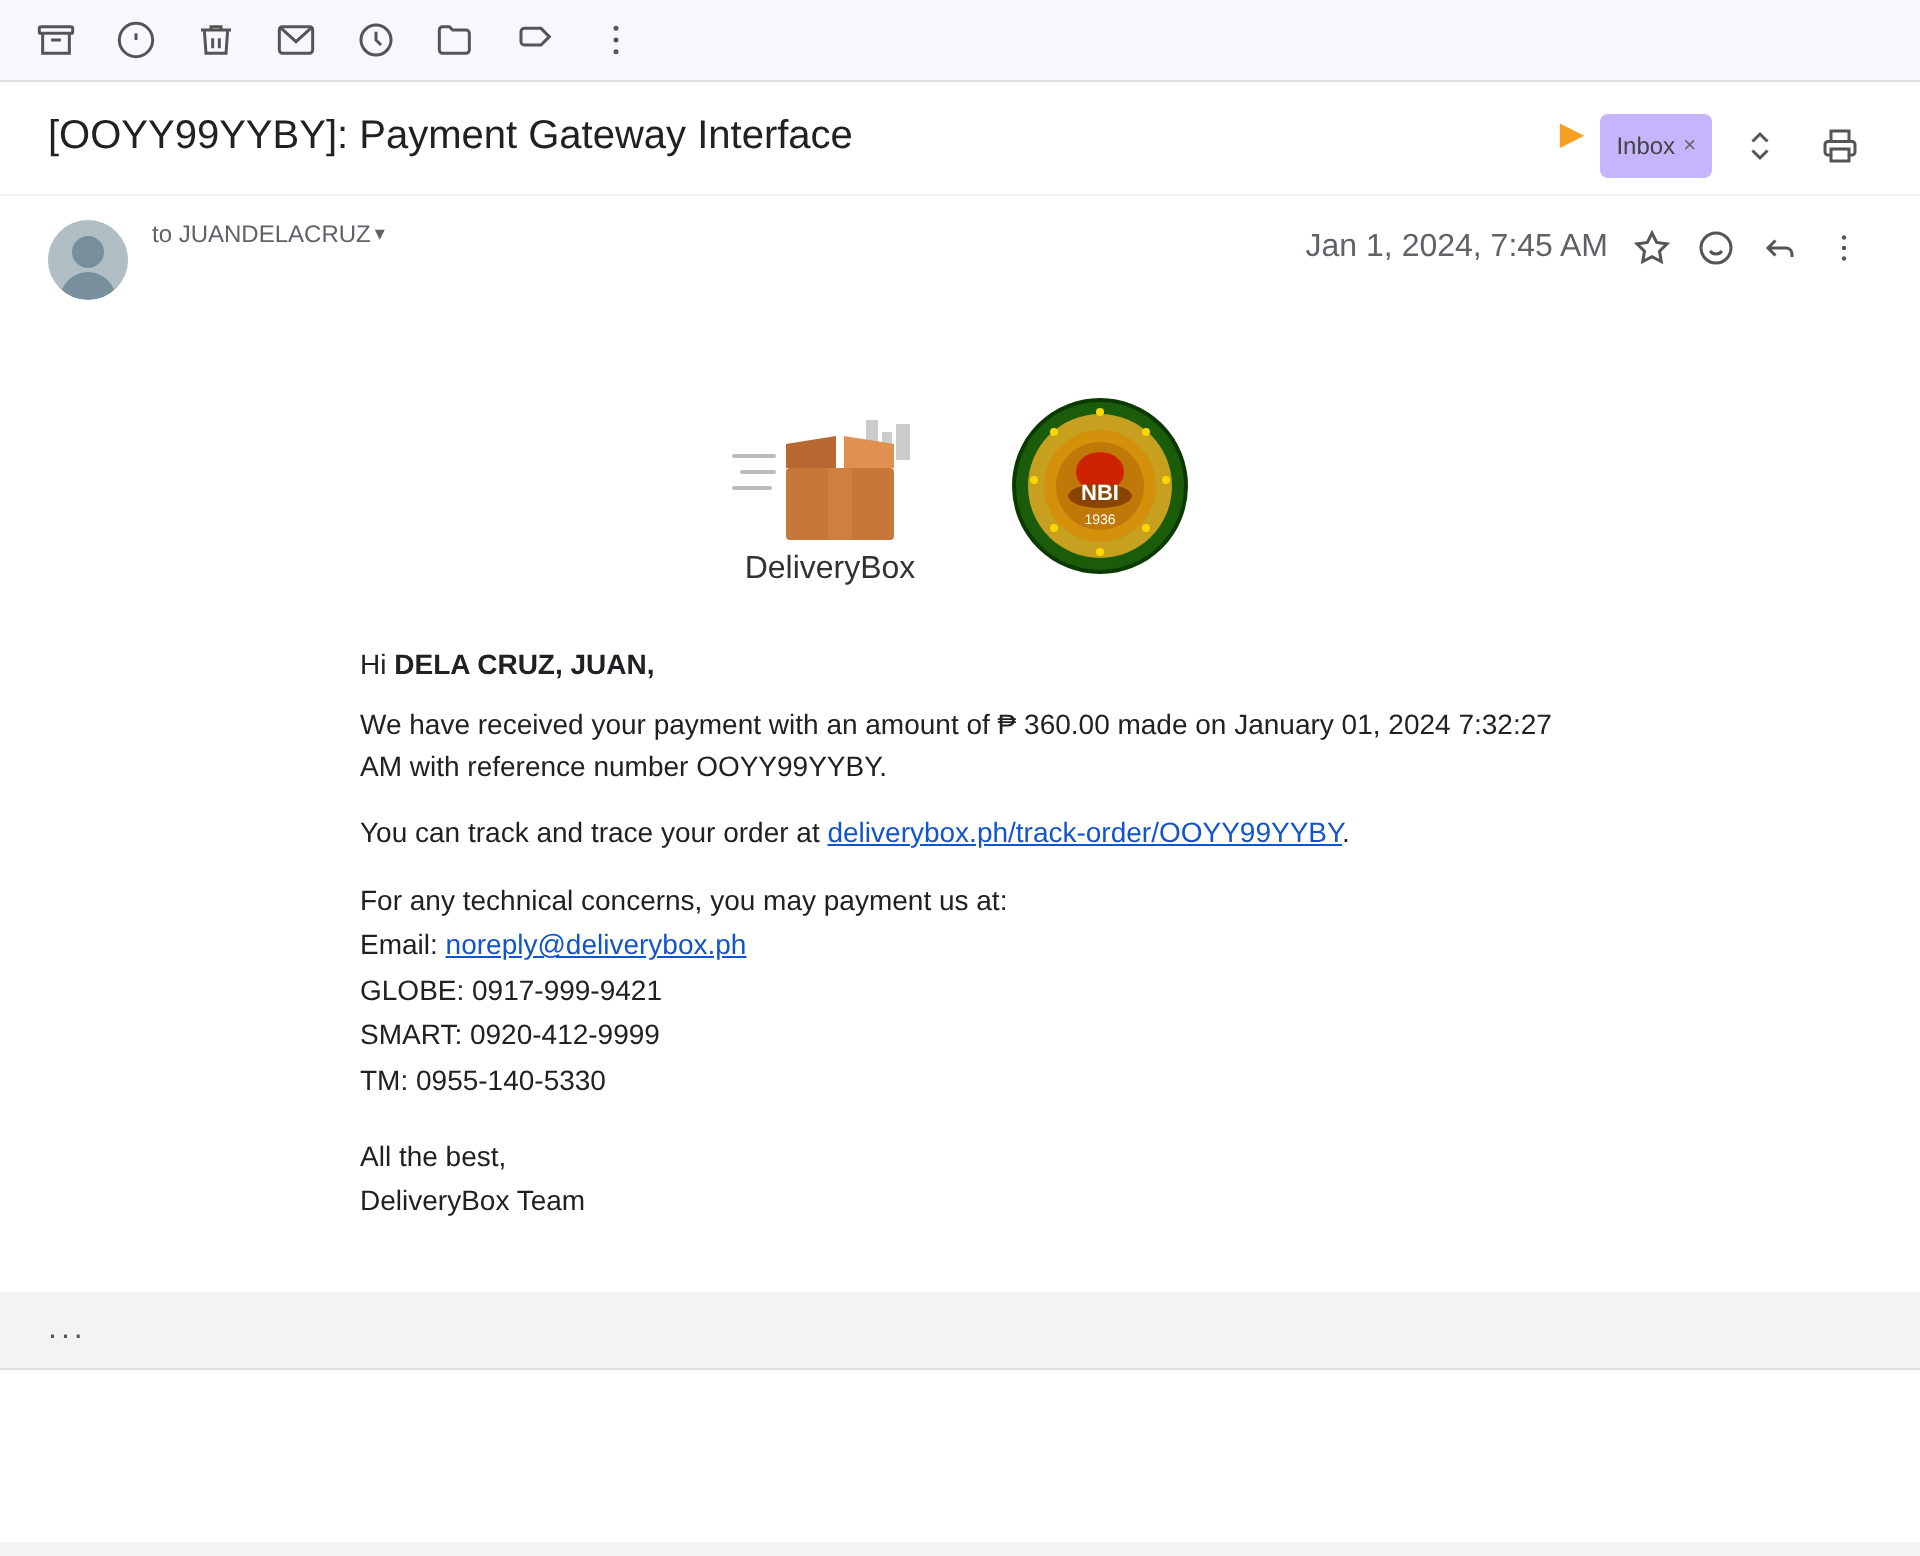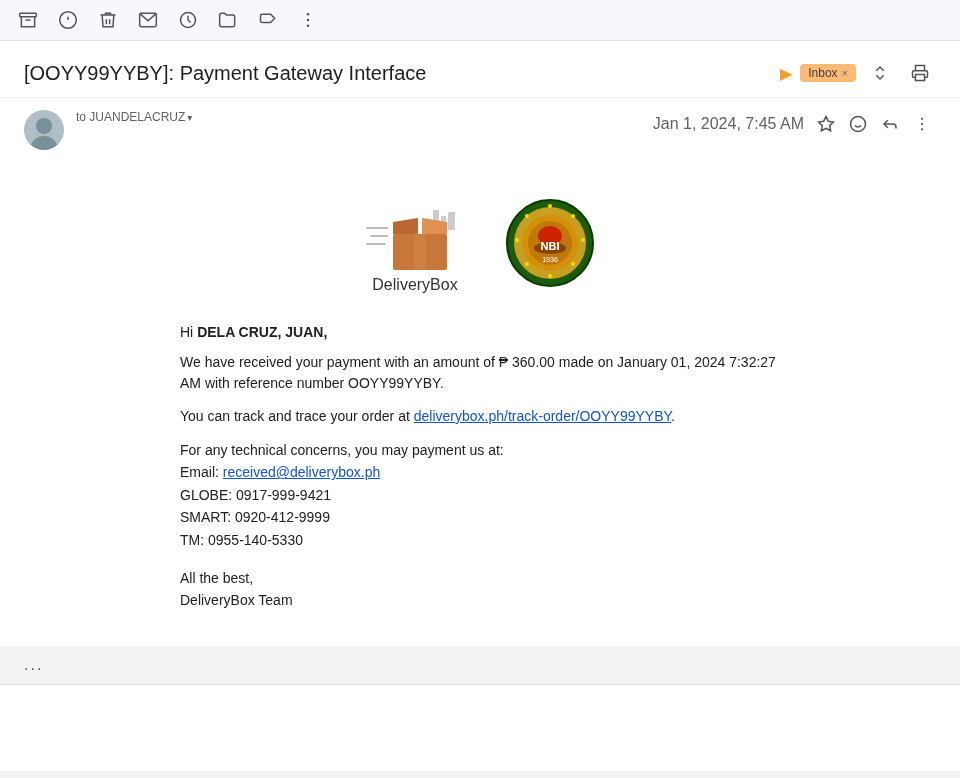--- a/index.html
+++ b/index.html
@@ -34,35 +34,34 @@
     .email-container {
       background: #fff;
       max-width: 960px;
       margin: 0 auto;
       min-height: calc(778px - 48px);
     }
 
     
     .email-header {
       display: flex;
-      align-items: center;
       padding: 16px 24px 8px 24px;
       gap: 8px;
       border-bottom: 1px solid #f1f3f4;
     }
     .email-subject {
       font-size: 20px;
       font-weight: 400;
       color: #202124;
       flex: 1;
     }
     .inbox-badge {
       display: inline-flex;
       align-items: center;
-      background: #fdba74;
+      background: #c4b5fd;
       border-radius: 4px;
       padding: 2px 8px;
       font-size: 12px;
       color: #444;
       gap: 4px;
     }
     .inbox-badge .close-x {
       cursor: pointer;
       color: #666;
       font-size: 11px;
@@ -485,21 +484,21 @@
       <p class="body-text">We have received your payment with an amount of ₱ 360.00 made on January 01, 2024 7:32:27 AM with reference number OOYY99YYBY.</p>
 
       <p class="body-text">
         <span>You can track and trace your order at </span><a class="track-link" href="#">deliverybox.ph/track-order/OOYY99YYBY</a><span>.</span>
       </p>
 
 
       <div class="contact-section">
         <p>For any technical concerns, you may payment us at:</p>
         <p>
-          <span>Email: </span><a class="email-link" href="#">received@deliverybox.ph</a>
+          <span>Email: </span><a class="email-link" href="#">noreply@deliverybox.ph</a>
         </p>
         <p class="phone-link">GLOBE: 0917-999-9421</p>
         <p class="phone-link">SMART: 0920-412-9999</p>
         <p class="phone-link">TM: 0955-140-5330</p>
       </div>
 
       <div class="sign-off">
         <p>All the best,</p>
         <p>DeliveryBox Team</p>
       </div>

